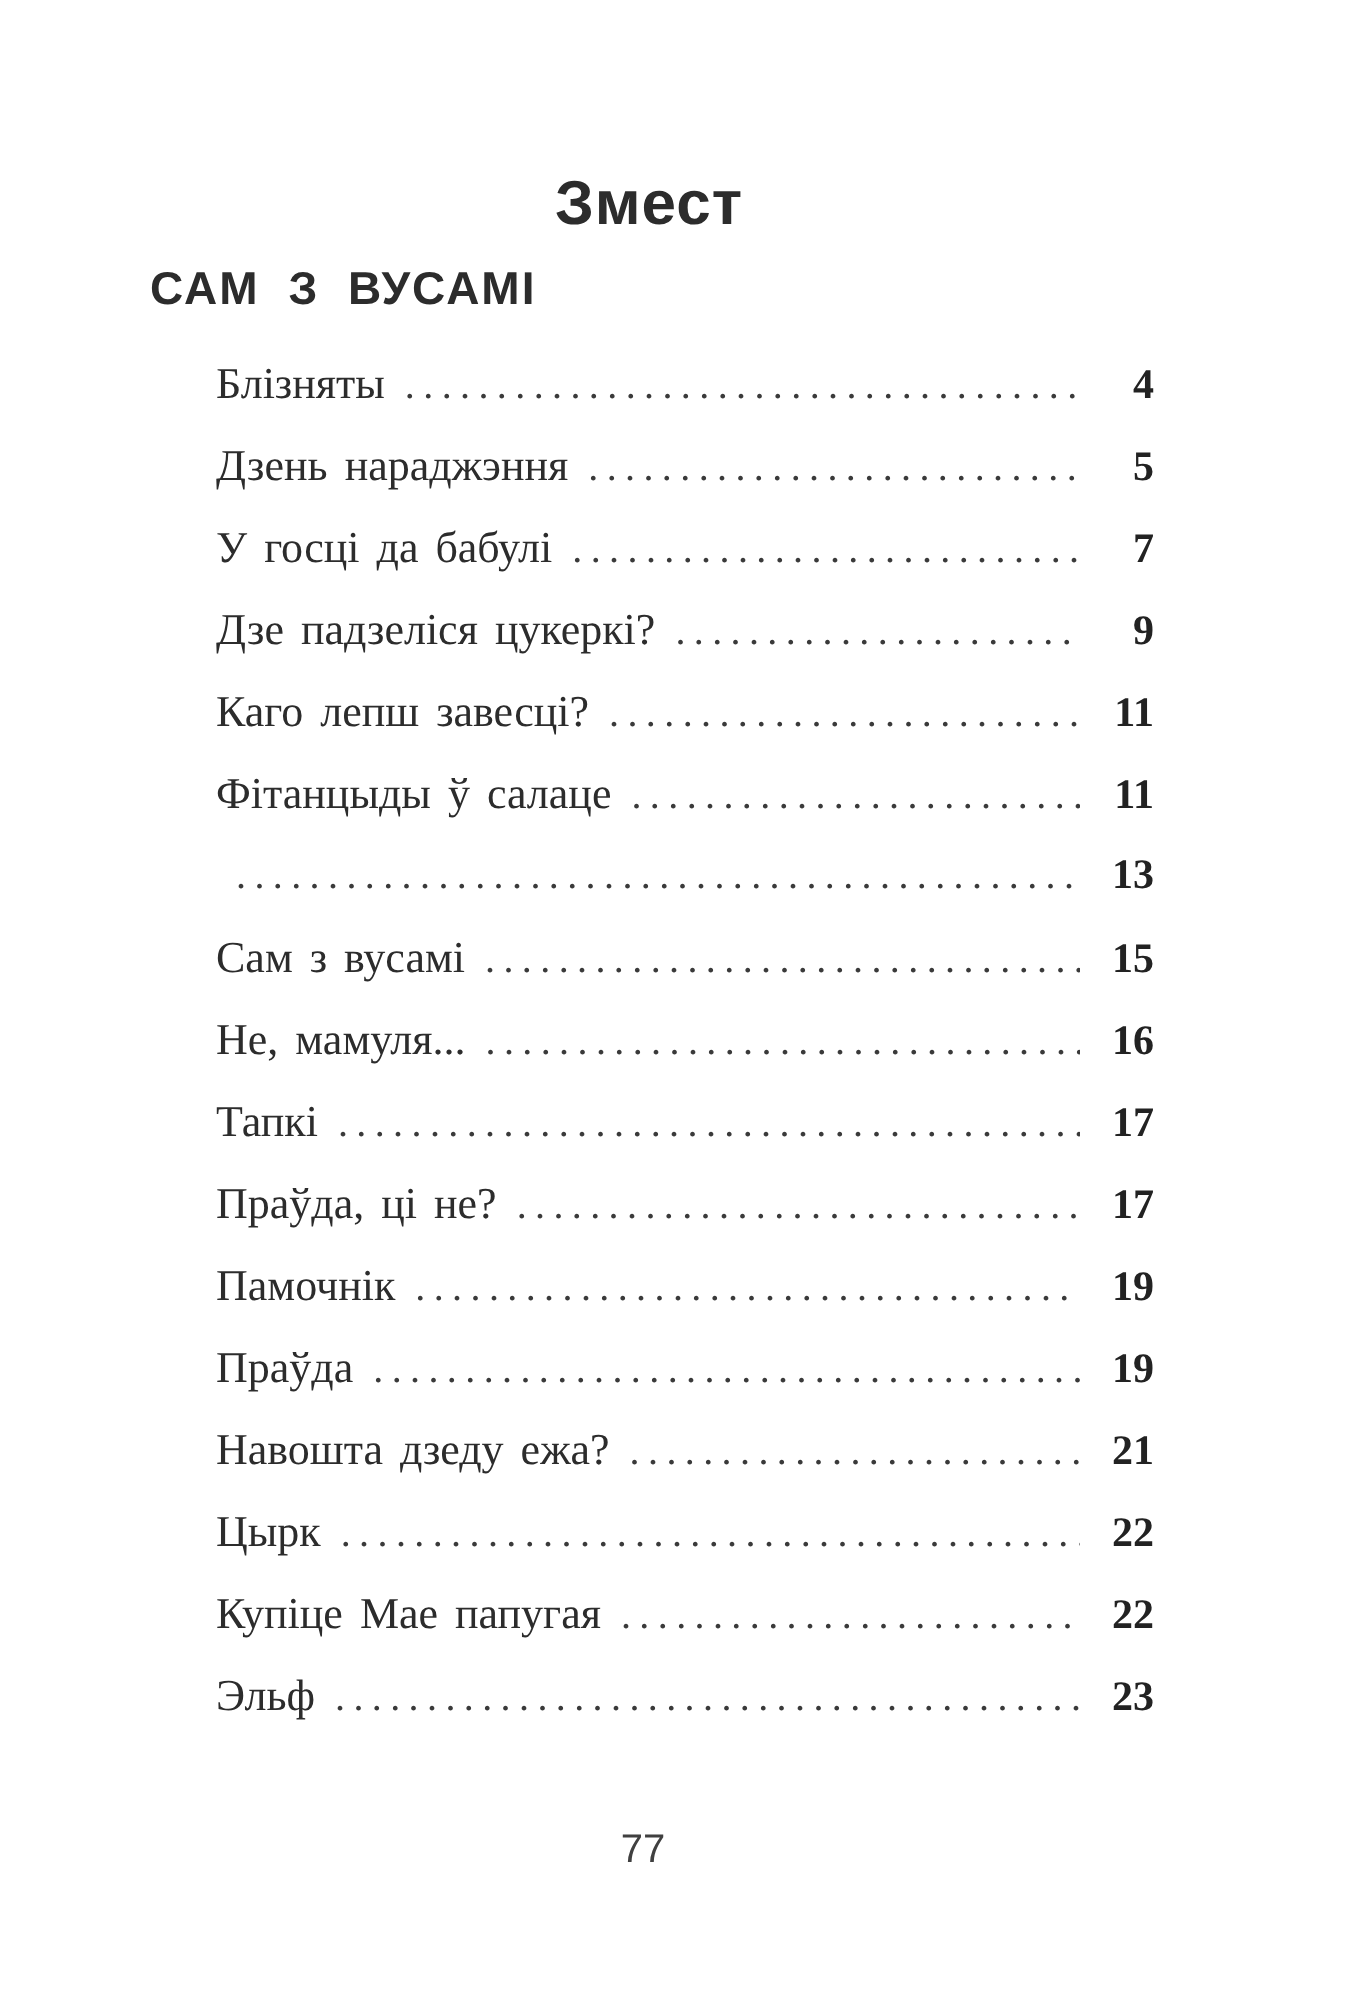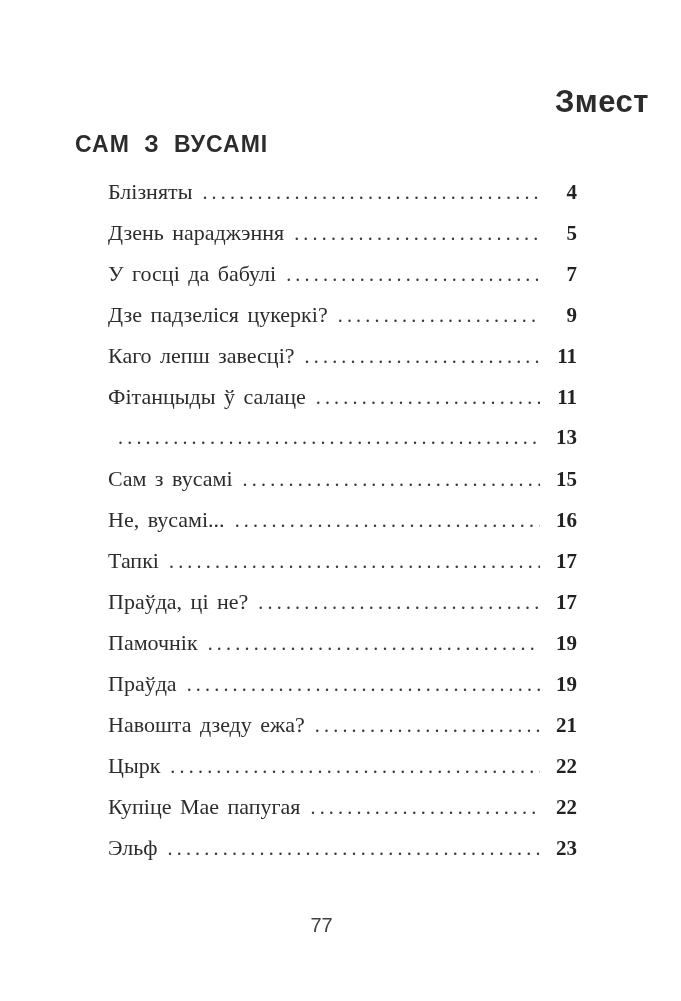--- a/index.html
+++ b/index.html
@@ -20,21 +20,21 @@
     background:var(--bg);
     color:var(--text);
     overflow:hidden;
   }
   .book-title{
     position:absolute;
     top:84px;
     left:0;
     right:32px;
     margin:0;
-    text-align:right;
+    text-align:center;
     font-size:31px;
     font-weight:700;
     letter-spacing:0.5px;
     color:var(--text);
   }
   .section-heading{
     position:absolute;
     top:131px;
     left:75px;
     margin:0;
@@ -132,21 +132,21 @@
       <div class="toc-row">
     <span class="dot-leader">........................................................................................................................</span>
     <span class="toc-page-num">13</span>
   </div>
       <div class="toc-row">
     <span class="toc-title">Сам з вусамі</span>
     <span class="dot-leader">........................................................................................................................</span>
     <span class="toc-page-num">15</span>
   </div>
       <div class="toc-row">
-    <span class="toc-title">Не, вусамі...</span>
+    <span class="toc-title">Не, мамуля...</span>
     <span class="dot-leader">........................................................................................................................</span>
     <span class="toc-page-num">16</span>
   </div>
       <div class="toc-row">
     <span class="toc-title">Тапкі</span>
     <span class="dot-leader">........................................................................................................................</span>
     <span class="toc-page-num">17</span>
   </div>
       <div class="toc-row">
     <span class="toc-title">Праўда, ці не?</span>

